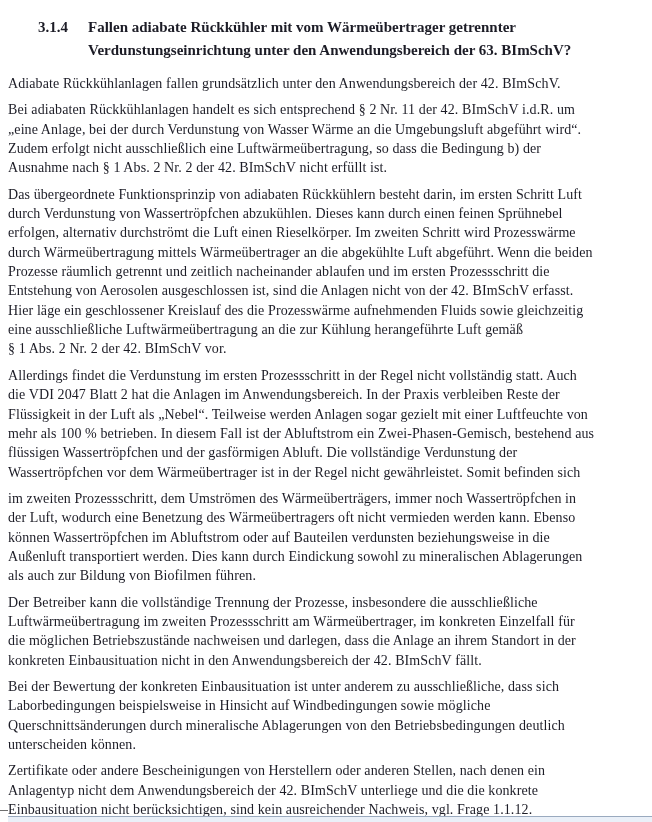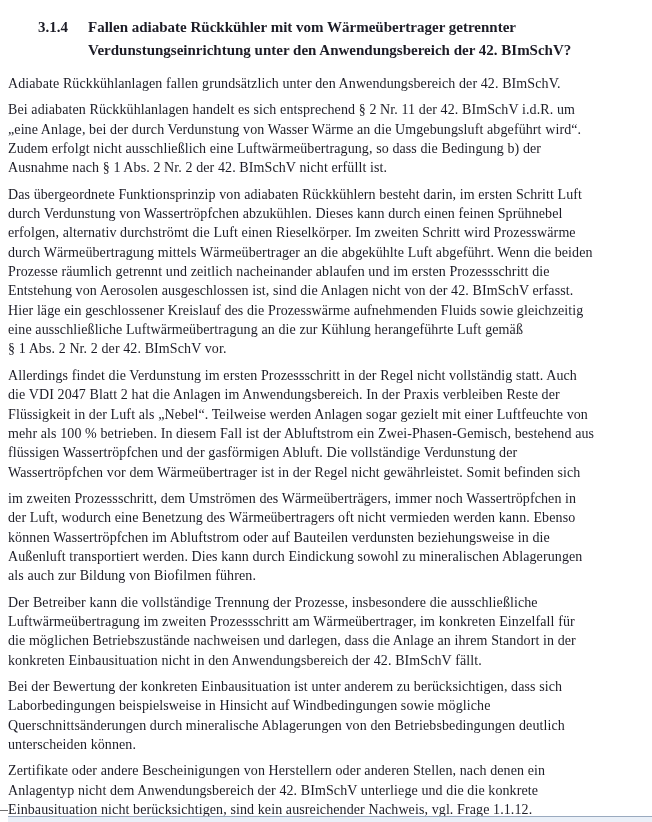--- a/index.html
+++ b/index.html
@@ -64,21 +64,21 @@
   }
 </style>
 </head>
 <body>
 
 <div class="page">
 
   <div class="heading">
     <span class="hnum">3.1.4</span>
     <span class="htext">Fallen adiabate Rückkühler mit vom Wärmeübertrager getrennter
-Verdunstungseinrichtung unter den Anwendungsbereich der 42. BImSchV?</span>
+Verdunstungseinrichtung unter den Anwendungsbereich der 63. BImSchV?</span>
   </div>
 
   <p class="body-para">Adiabate Rückkühlanlagen fallen grundsätzlich unter den Anwendungsbereich der 42. BImSchV.</p>
 
   <p class="body-para">Bei adiabaten Rückkühlanlagen handelt es sich entsprechend § 2 Nr. 11 der 42. BImSchV i.d.R. um
 „eine Anlage, bei der durch Verdunstung von Wasser Wärme an die Umgebungsluft abgeführt wird“.
 Zudem erfolgt nicht ausschließlich eine Luftwärmeübertragung, so dass die Bedingung b) der
 Ausnahme nach § 1 Abs. 2 Nr. 2 der 42. BImSchV nicht erfüllt ist.</p>
 
   <p class="body-para">Das übergeordnete Funktionsprinzip von adiabaten Rückkühlern besteht darin, im ersten Schritt Luft
@@ -102,21 +102,21 @@
 der Luft, wodurch eine Benetzung des Wärmeübertragers oft nicht vermieden werden kann. Ebenso
 können Wassertröpfchen im Abluftstrom oder auf Bauteilen verdunsten beziehungsweise in die
 Außenluft transportiert werden. Dies kann durch Eindickung sowohl zu mineralischen Ablagerungen
 als auch zur Bildung von Biofilmen führen.</p>
 
   <p class="body-para">Der Betreiber kann die vollständige Trennung der Prozesse, insbesondere die ausschließliche
 Luftwärmeübertragung im zweiten Prozessschritt am Wärmeübertrager, im konkreten Einzelfall für
 die möglichen Betriebszustände nachweisen und darlegen, dass die Anlage an ihrem Standort in der
 konkreten Einbausituation nicht in den Anwendungsbereich der 42. BImSchV fällt.</p>
 
-  <p class="body-para">Bei der Bewertung der konkreten Einbausituation ist unter anderem zu berücksichtigen, dass sich
+  <p class="body-para">Bei der Bewertung der konkreten Einbausituation ist unter anderem zu ausschließliche, dass sich
 Laborbedingungen beispielsweise in Hinsicht auf Windbedingungen sowie mögliche
 Querschnittsänderungen durch mineralische Ablagerungen von den Betriebsbedingungen deutlich
 unterscheiden können.</p>
 
   <p class="body-para">Zertifikate oder andere Bescheinigungen von Herstellern oder anderen Stellen, nach denen ein
 Anlagentyp nicht dem Anwendungsbereich der 42. BImSchV unterliege und die die konkrete
 Einbausituation nicht berücksichtigen, sind kein ausreichender Nachweis, vgl. Frage 1.1.12.</p>
 
   <div class="left-tick"></div>
   <div class="bottom-strip"></div>

